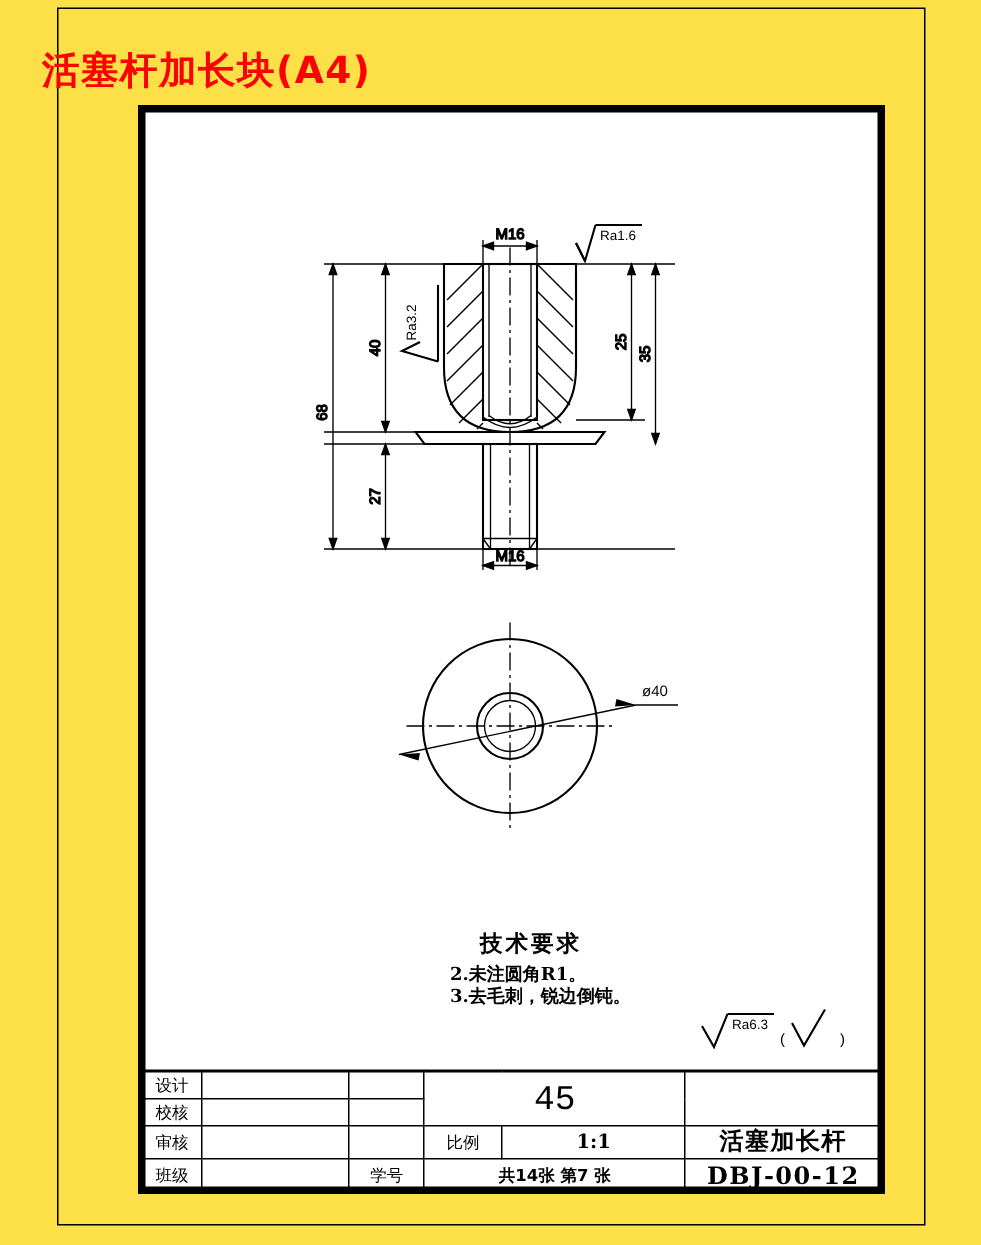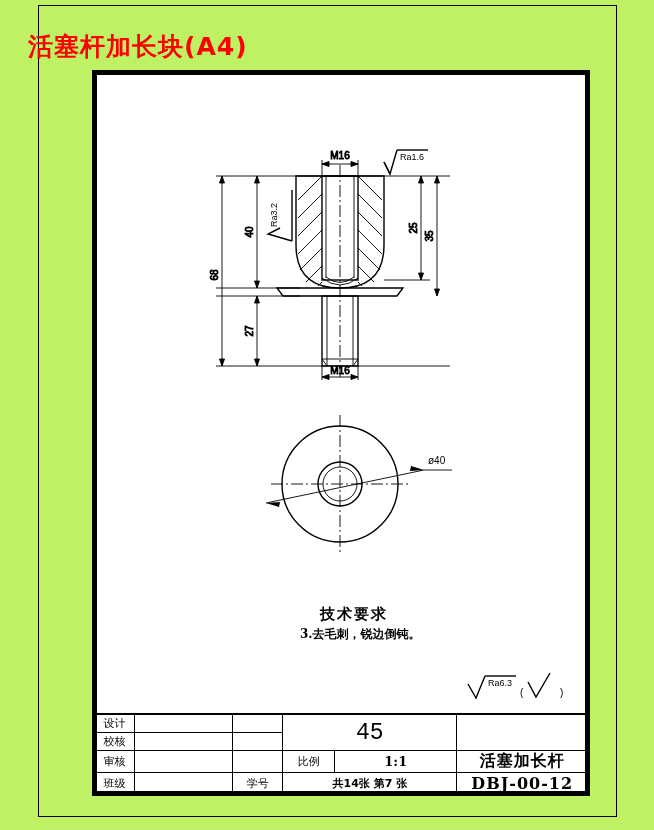--- a/index.html
+++ b/index.html
@@ -1,18 +1,18 @@
 <!DOCTYPE html>
 <html><head>
 <meta charset="utf-8">
 <style>
   html,body{margin:0;padding:0;background:#ffffff;}
   body{width:654px;height:830px;position:relative;overflow:hidden;
        font-family:"Liberation Sans","DejaVu Sans",sans-serif;}
-  .sheet{position:absolute;left:0;top:0;width:654px;height:830px;background:#bef264;}
+  .sheet{position:absolute;left:0;top:0;width:654px;height:830px;background:#fde047;}
 
   
   .outer-frame{position:absolute;left:38px;top:5px;width:579px;height:812px;
                border:1px solid #000;box-sizing:border-box;}
 
   
   .inner-frame{position:absolute;left:92px;top:70px;width:498px;height:726px;
                border:5px solid #000;box-sizing:border-box;background:#fff;}
 
   .title-red{position:absolute;left:28px;top:30px;color:#ff0000;
@@ -23,21 +23,21 @@
   .lnb{stroke:#000;stroke-width:1.4;fill:none;}
   .thin{stroke:#000;stroke-width:0.9;fill:none;}
   .hatch{stroke:#000;stroke-width:0.9;fill:none;}
   .center{stroke:#000;stroke-width:0.9;fill:none;
           stroke-dasharray:12 3 2 3;}
   .dim{stroke:#000;stroke-width:0.9;fill:none;}
   .txt{font-family:"Liberation Sans","DejaVu Sans",sans-serif;font-size:10px;fill:#000;}
   .txt9{font-family:"Liberation Sans","DejaVu Sans",sans-serif;font-size:9px;fill:#000;}
 
   
-  .tech{position:absolute;left:300px;top:605px;width:250px;}
+  .tech{position:absolute;left:300px;top:620px;width:250px;}
   .tech-title{font-family:"DejaVu Serif",serif;font-weight:bold;font-size:15px;
               letter-spacing:2px;margin:0 0 3px 20px;}
   .tech-line{font-family:"DejaVu Serif",serif;font-weight:bold;font-size:12px;
              line-height:15px;margin:0;white-space:nowrap;}
 
   .rough-note{position:absolute;left:466px;top:668px;width:110px;height:34px;}
 
   
   .tb{position:absolute;left:94px;top:713px;width:494px;height:80px;
       border-top:1.5px solid #000;box-sizing:border-box;}
@@ -197,20 +197,21 @@
         <path d="M424,470 l-14,1 l1,-5 Z" fill="#000"></path>
         <line class="dim" x1="424" y1="470" x2="452" y2="470"></line>
         <text class="txt" x="428" y="464">ø40</text>
       </g>
     </g>
 
   </svg>
 
   <div class="tech">
     <div class="tech-title">技术要求</div>
+    <div class="tech-line">2.未注圆角R1。</div>
     <div class="tech-line">3.去毛刺，锐边倒钝。</div>
   </div>
 
   <svg class="rough-note" width="110" height="34">
     <path class="lnb" d="M2,16 L10,30 L19,8"></path>
     <line class="lnb" x1="19" y1="8" x2="50" y2="8"></line>
     <text class="txt9" x="22" y="18">Ra6.3</text>
     <text class="txt" x="54" y="28">(</text>
     <path class="lnb" d="M62,14 L70,29 L84,5"></path>
     <text class="txt" x="94" y="28">)</text>

